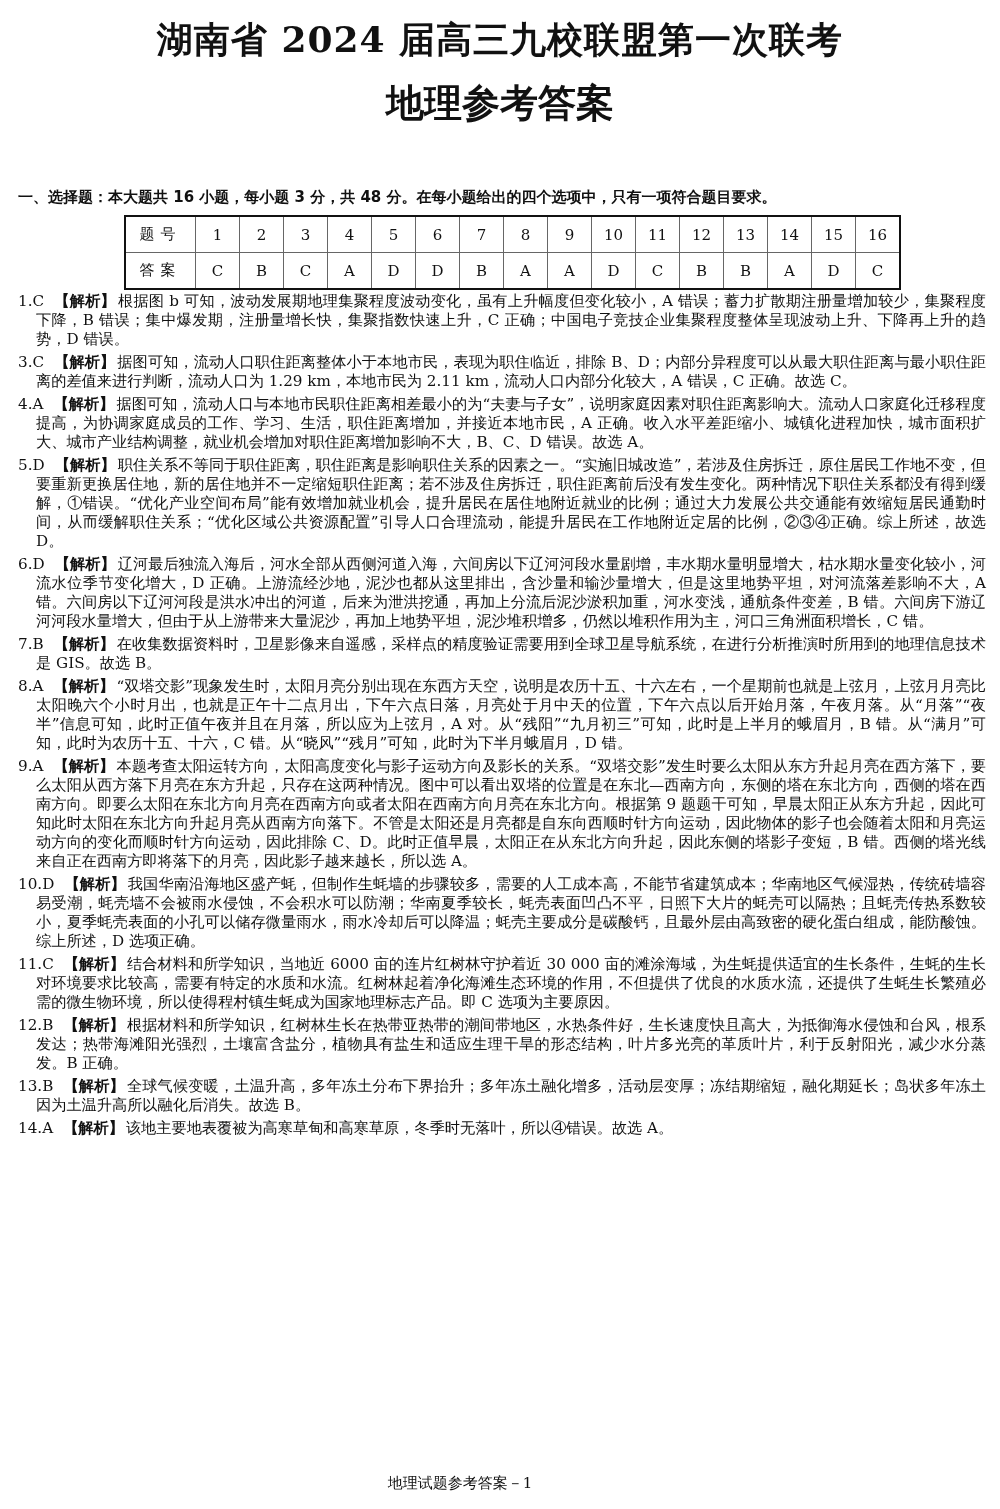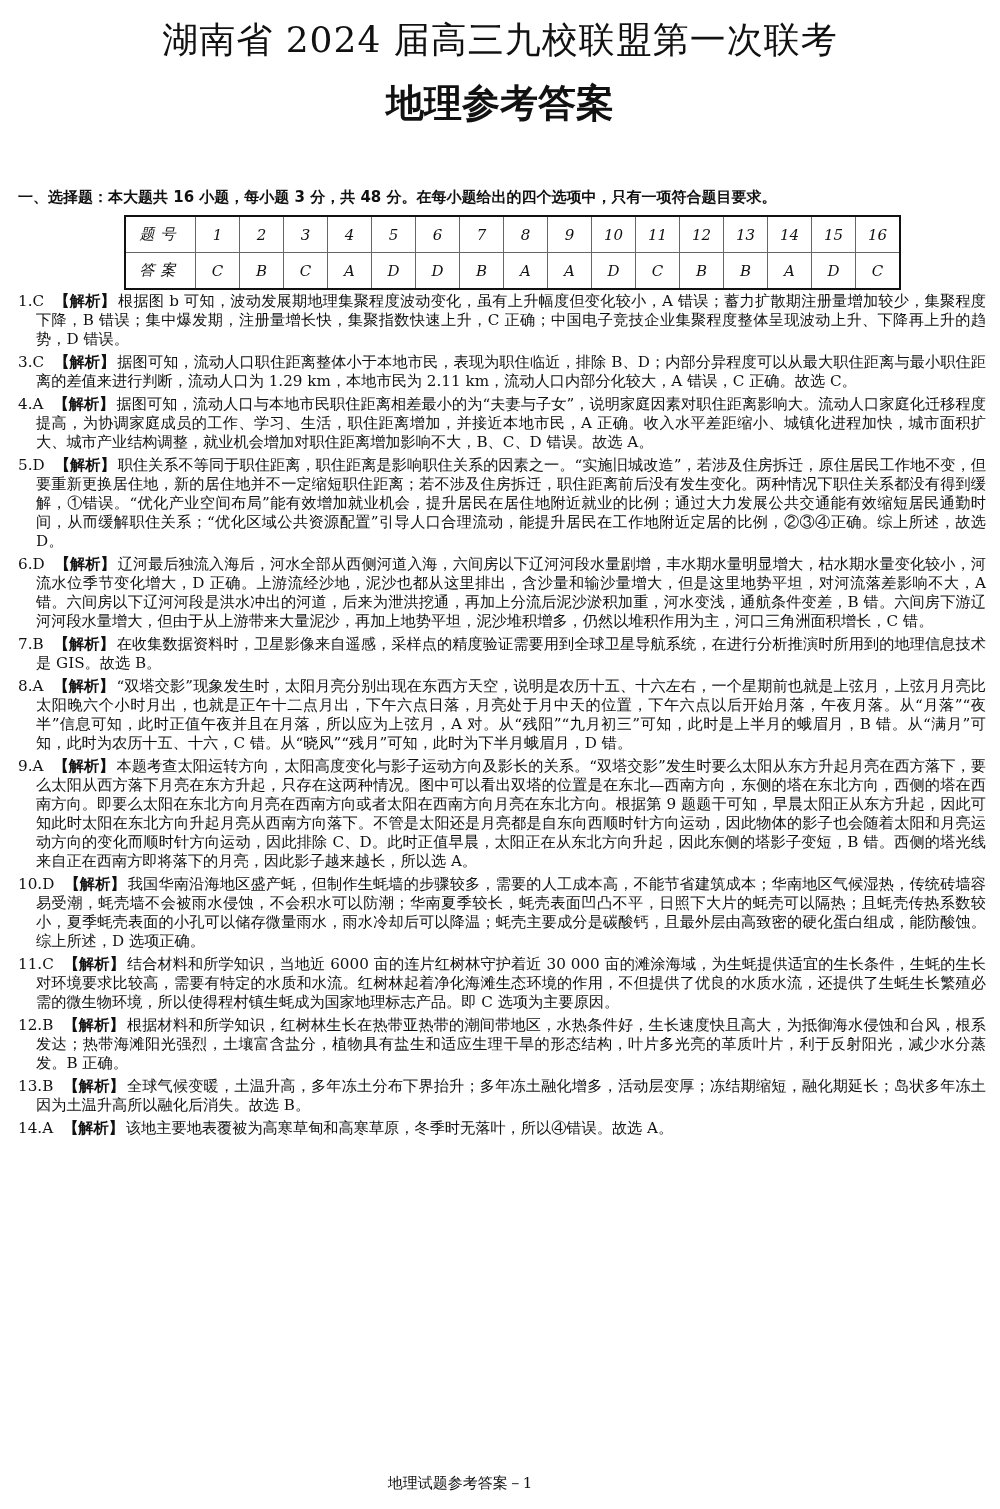--- a/index.html
+++ b/index.html
@@ -1,21 +1,21 @@
 <!DOCTYPE html>
 <html><head>
 <meta charset="utf-8">
 <style>
   html, body { margin: 0; padding: 0; background: #ffffff; }
   body { width: 1000px; height: 1509px; overflow: hidden; color: #111; font-family: "DejaVu Serif", "Liberation Serif", serif; position: relative; }
-  .title { position: absolute; top: 16px; left: 0; width: 1000px; text-align: center; font-size: 36px; letter-spacing: 1px; font-family: "DejaVu Serif", serif; font-weight: normal; }
+  .title { position: absolute; top: 16px; left: 0; width: 1000px; text-align: center; font-size: 36px; letter-spacing: 1px; font-family: "DejaVu Serif", serif; font-weight: bold; }
   .subtitle { position: absolute; top: 78px; left: 0; width: 1000px; text-align: center; font-size: 38px; font-weight: bold; font-family: "DejaVu Sans", sans-serif; }
   .section-head { position: absolute; top: 188px; left: 18px; font-size: 15px; font-weight: bold; font-family: "DejaVu Sans", sans-serif; }
   table.answers { position: absolute; top: 215px; left: 124px; border-collapse: collapse; border: 2px solid #111; font-size: 15px; }
-  table.answers td { border: 1px solid #666; height: 35px; text-align: center; padding: 0; width: 43px; font-style: italic; }
+  table.answers td { border: 1px solid #666; height: 35px; text-align: center; padding: 0; width: 43px; }
   table.answers td.head { width: 69px; letter-spacing: 6px; }
   .items { position: absolute; top: 292px; left: 18px; width: 968px; font-size: 15.2px; line-height: 19px; }
   .item { margin-bottom: 4px; text-align: justify; padding-left: 18px; text-indent: -18px; }
   .num { font-family: "DejaVu Serif", serif; }
   .tag { font-weight: bold; font-family: "DejaVu Sans", sans-serif; margin: 0 2px 0 10px; }
   .footer { position: absolute; top: 1474px; left: 0; width: 920px; text-align: center; font-size: 15px; }
 </style>
 </head>
 <body>
 

